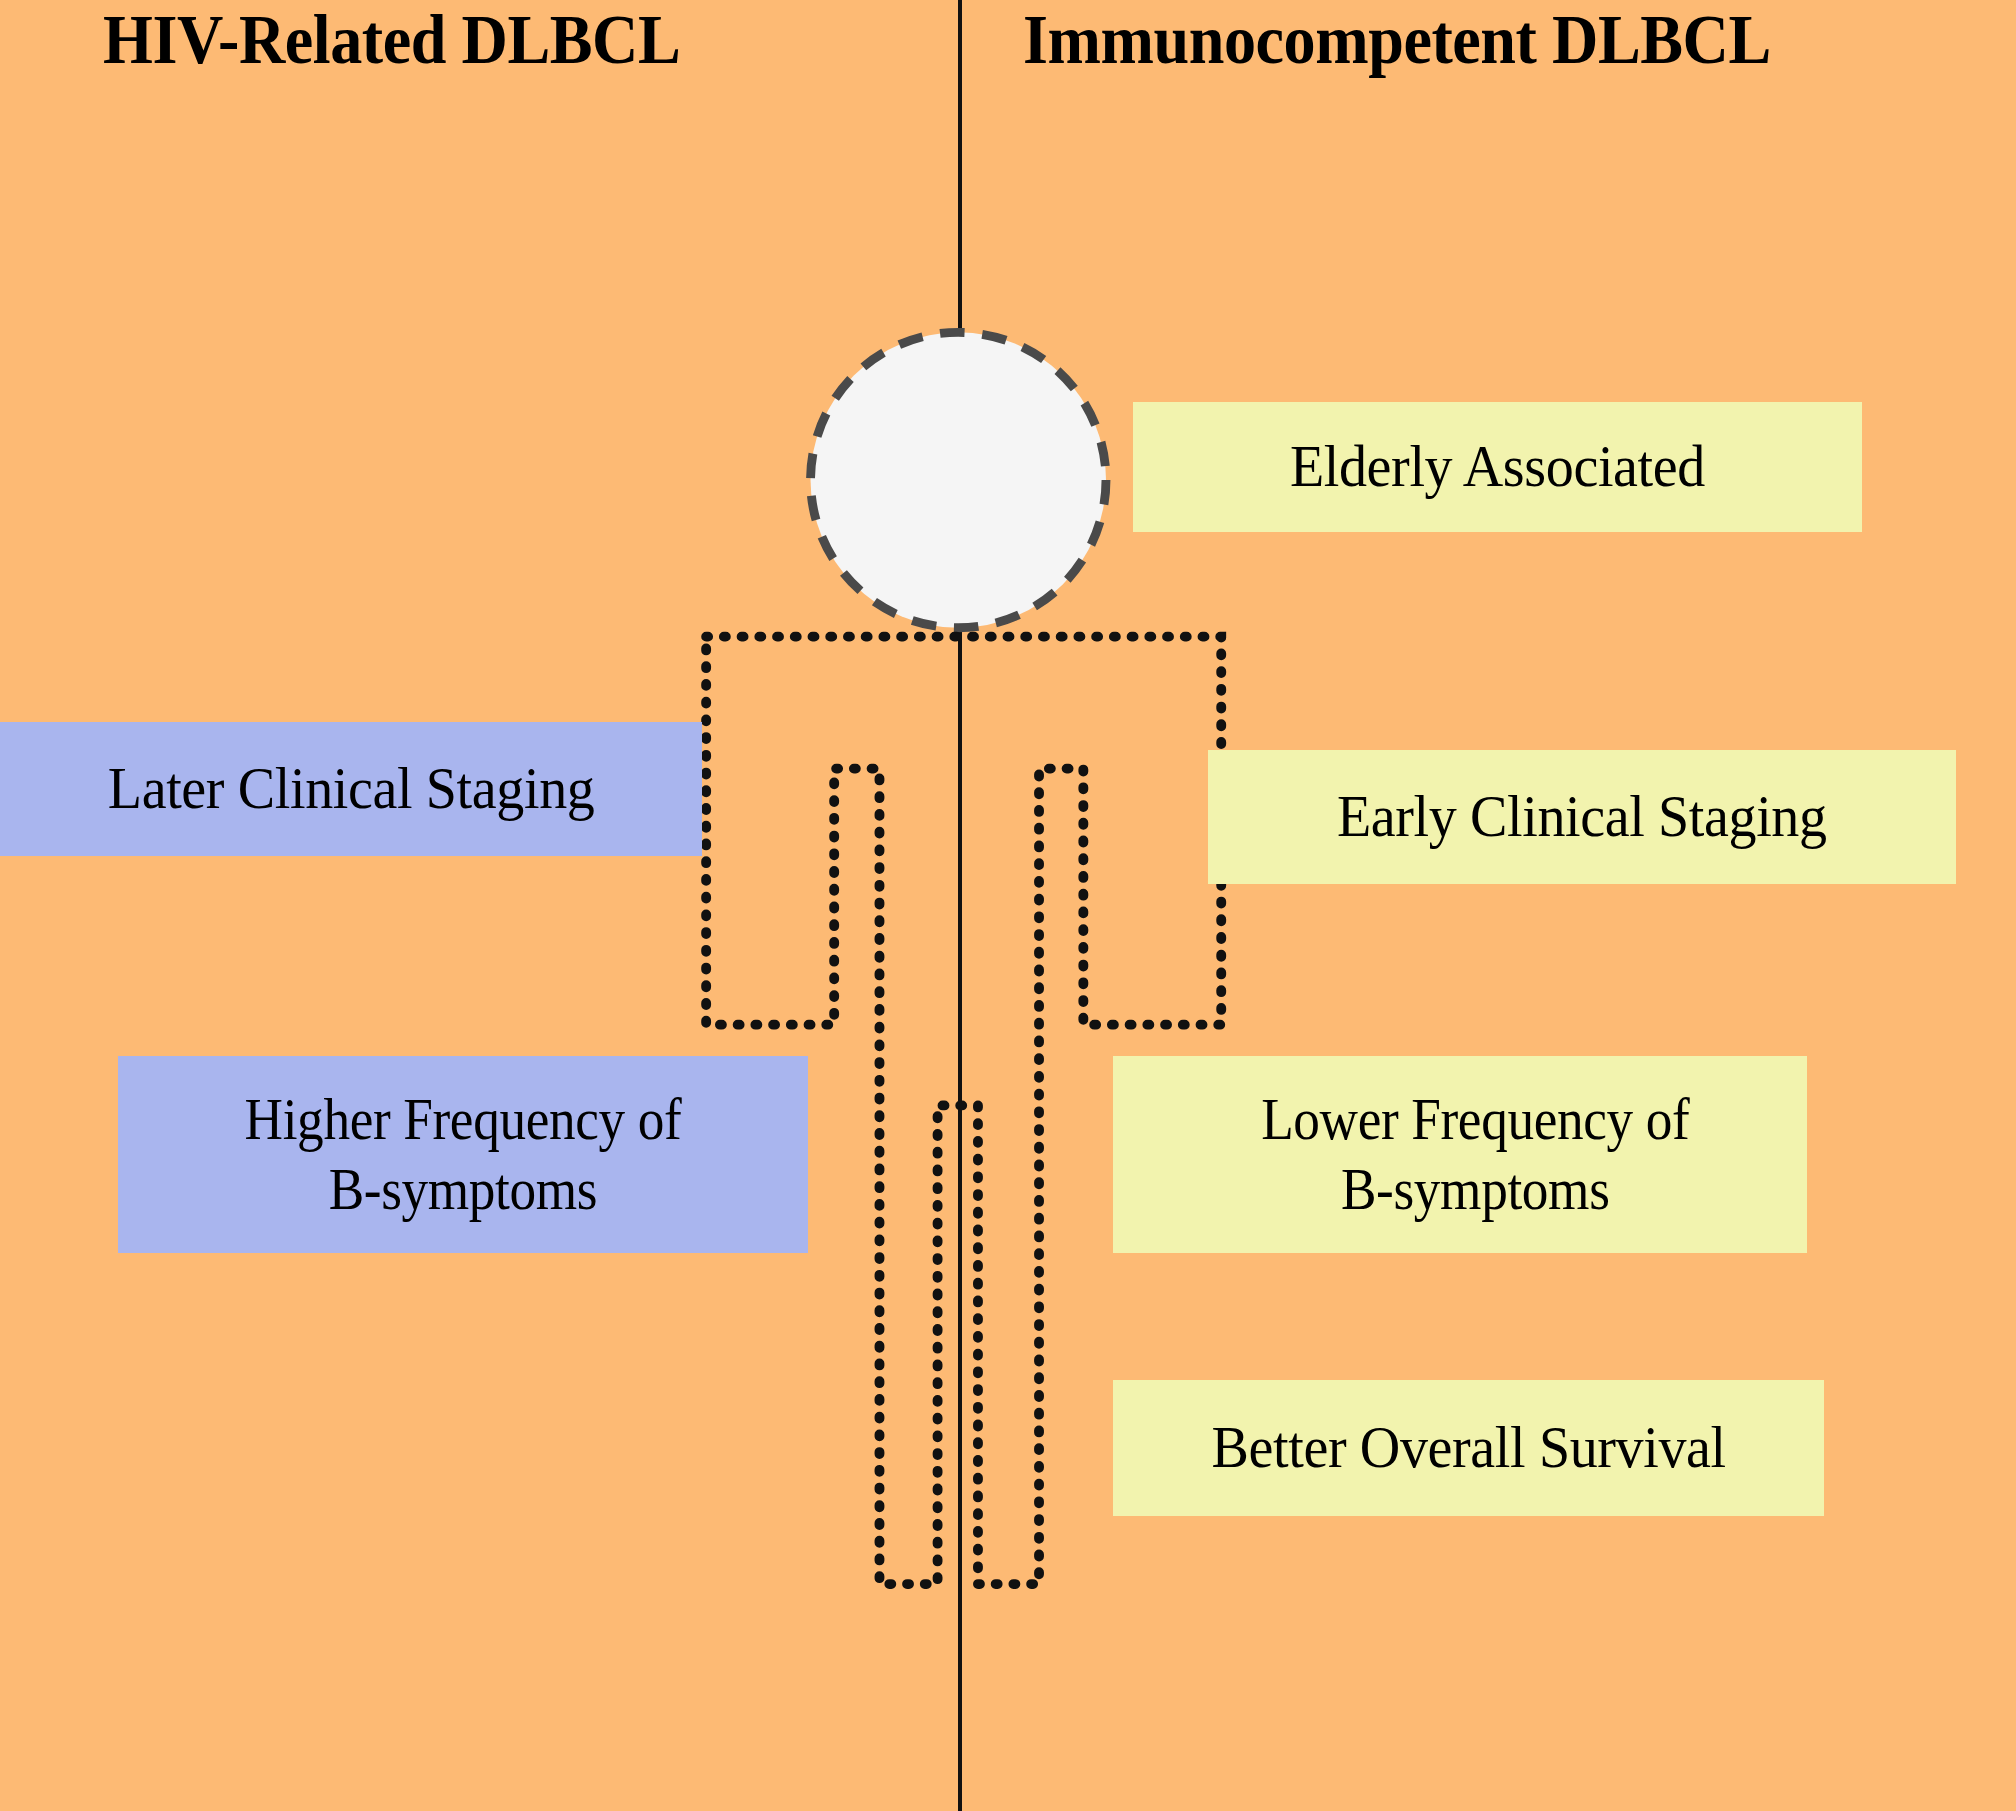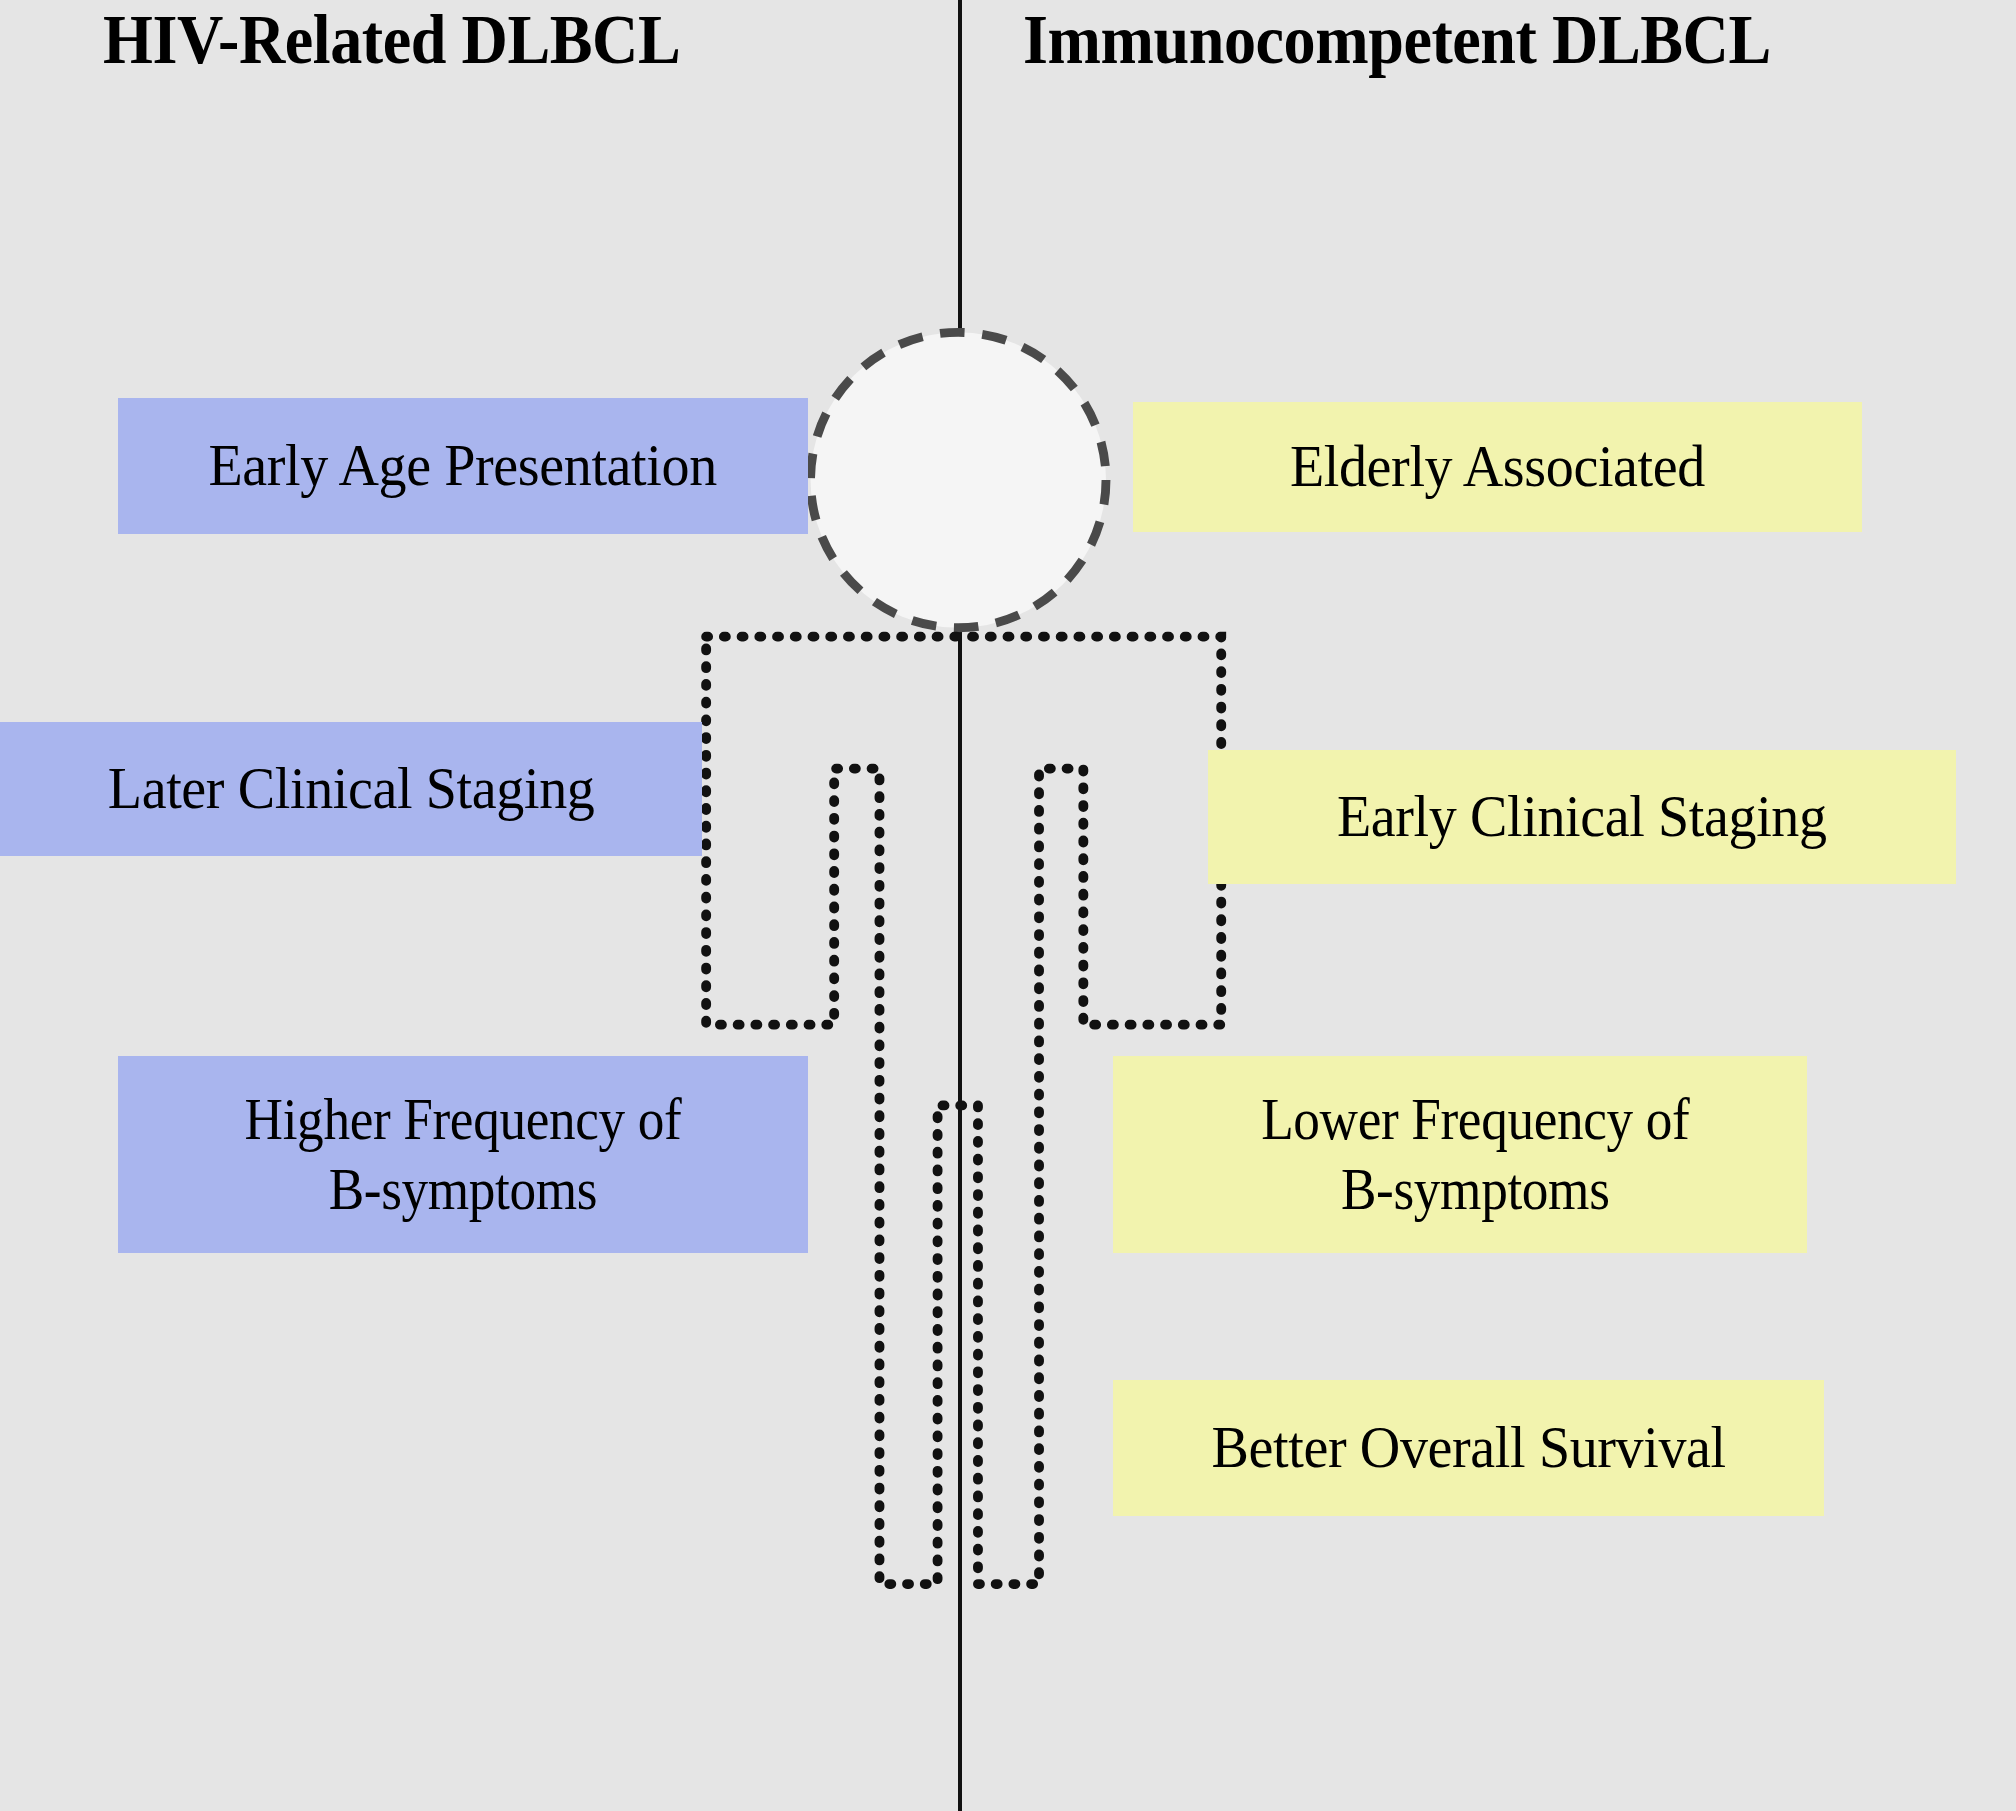--- a/index.html
+++ b/index.html
@@ -5,21 +5,21 @@
 <style>
   html, body {
     margin: 0;
     padding: 0;
     background: #ffffff;
   }
   #canvas {
     position: relative;
     width: 2016px;
     height: 1812px;
-    background: #e5e5e5;
+    background: #fdba74;
     overflow: hidden;
     font-family: "Liberation Serif", "DejaVu Serif", serif;
   }
 
   
   .divider {
     position: absolute;
     left: 958px;
     top: 0px;
     width: 3.9px;
@@ -111,23 +111,20 @@
              L 952 1122
              L 952 1608
              L 893 1608
              L 893 780
              L 847 780
              L 847 1040
              L 717 1040
              Z" fill="none" stroke="#111111" stroke-width="10" stroke-dasharray="2 16" stroke-linecap="round"></path>
   </svg>
 
-  <div class="label-box box-blue" id="box-l1">
-    <span>Early Age Presentation</span>
-  </div>
   <div class="label-box box-yellow" id="box-r1">
     <span>Elderly Associated</span>
   </div>
 
   <div class="label-box box-blue" id="box-l2">
     <span>Later Clinical Staging</span>
   </div>
   <div class="label-box box-yellow" id="box-r2">
     <span>Early Clinical Staging</span>
   </div>

